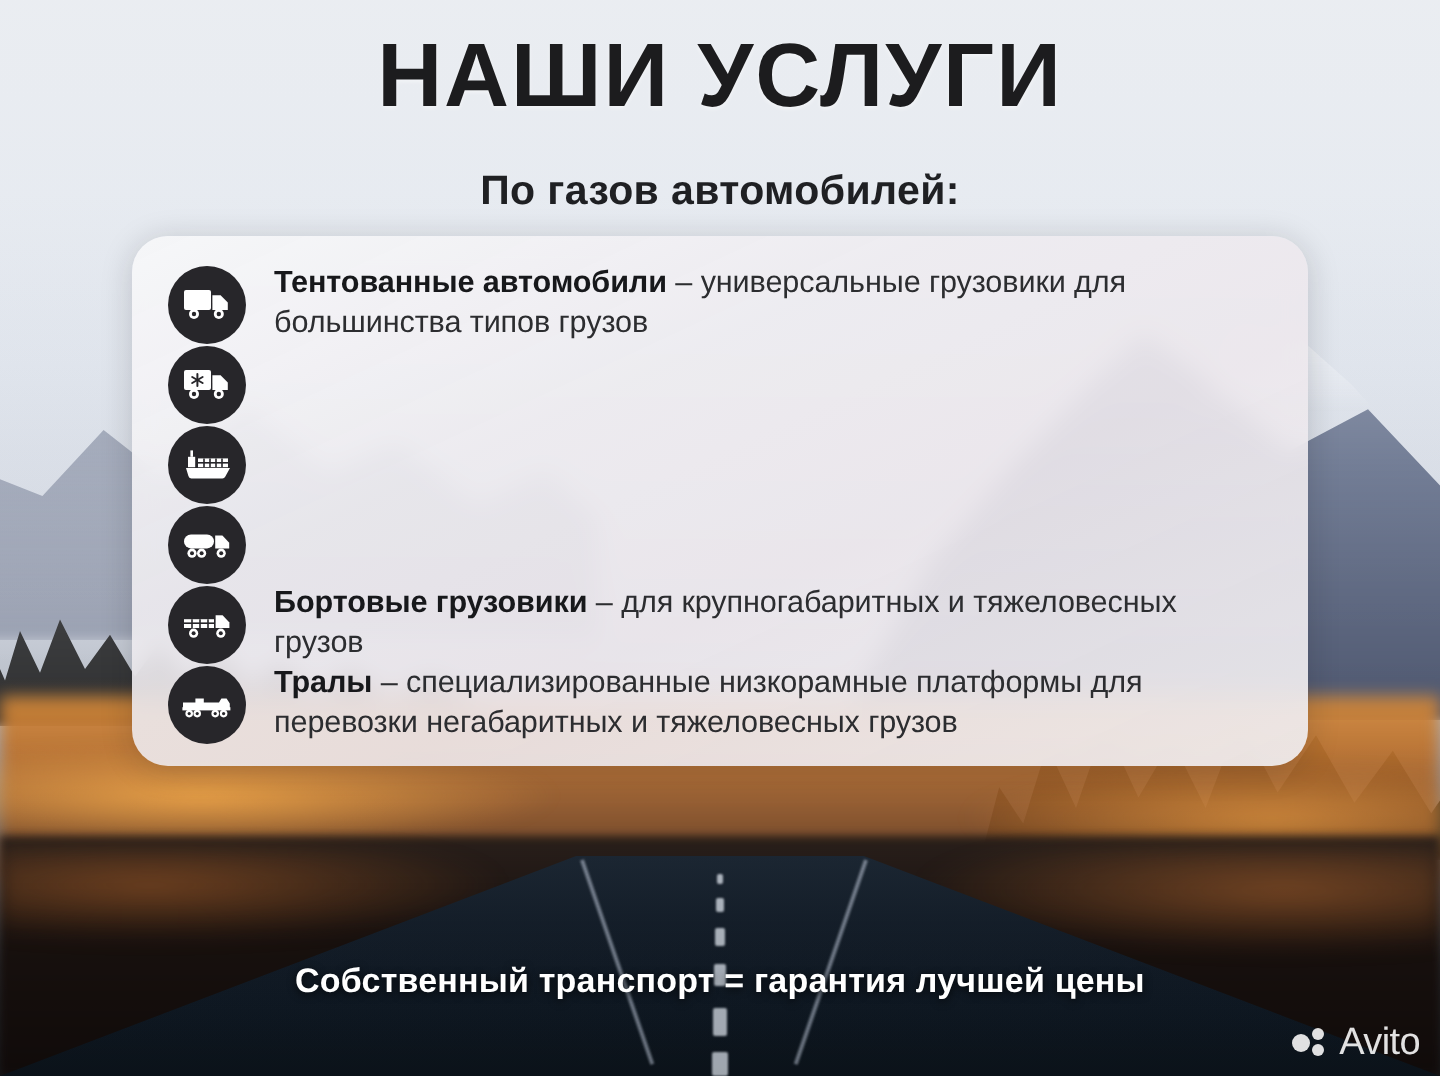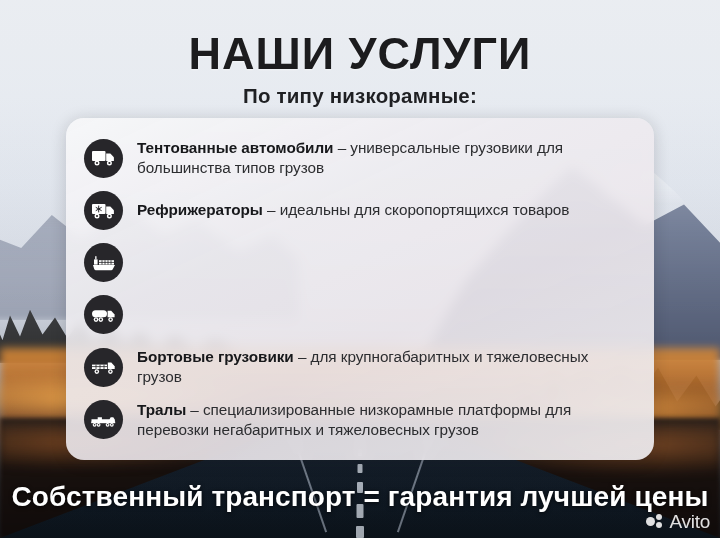--- a/index.html
+++ b/index.html
@@ -153,37 +153,36 @@
   .title {
     position: absolute;
     left: 0; right: 0; top: 14px;
     text-align: center;
     font-size: 45px;
     font-weight: 700;
     letter-spacing: 1px;
     color: #1c1c1e;
     line-height: 1.05;
     text-shadow: 0 1px 2px rgba(255,255,255,.5);
-    margin-top: 16px;
   }
   .subtitle {
     position: absolute;
     left: 0; right: 0; top: 84px;
     text-align: center;
     font-size: 20.5px;
     font-weight: 700;
     color: #1f2023;
     letter-spacing: .2px;
   }
 
   
   .card {
     position: absolute;
     left: 66px; top: 118px;
-    width: 588px; height: 342px;
+    width: 588px; height: 265px;
     border-radius: 18px;
     background: linear-gradient(155deg,
       rgba(247,247,249,.93) 0%,
       rgba(238,236,240,.90) 35%,
       rgba(236,231,236,.90) 60%,
       rgba(240,238,241,.92) 100%);
     backdrop-filter: blur(6px);
     box-shadow: 0 2px 16px rgba(20,22,30,.18);
     box-sizing: border-box;
     padding: 14px 20px 14px 18px;
@@ -214,21 +213,21 @@
     color: #2c2d30;
     letter-spacing: -0.05px;
   }
   .row-text b { font-weight: 700; color: #17181b; }
 
   
   .banner {
     position: absolute;
     left: 0; right: 0; top: 481px;
     text-align: center;
-    font-size: 28px;
+    font-size: 17px;
     font-weight: 700;
     color: #ffffff;
     letter-spacing: .1px;
     text-shadow: 0 1px 4px rgba(0,0,0,.75);
   }
 
   
   .watermark {
     position: absolute;
     right: 10px; bottom: 7px;
@@ -275,21 +274,21 @@
   <div class="road-edge-r"></div>
   <div class="road-dash" style="top:437px;width:3px;height:5px;"></div>
   <div class="road-dash" style="top:449px;width:4px;height:7px;"></div>
   <div class="road-dash" style="top:464px;width:5px;height:9px;"></div>
   <div class="road-dash" style="top:482px;width:6px;height:11px;"></div>
   <div class="road-dash" style="top:504px;width:7px;height:14px;"></div>
   <div class="road-dash" style="top:526px;width:8px;height:12px;"></div>
   <div class="bg-veil"></div>
 
   <div class="title">НАШИ УСЛУГИ</div>
-  <div class="subtitle">По типу низкорамные:</div>
+  <div class="subtitle">По газов автомобилей:</div>
 
   <div class="card">
 
     <div class="row">
       <span class="icon-badge">
         <svg width="25" height="18" viewBox="0 0 25 18" aria-hidden="true">
           <rect x="1" y="2" width="13.5" height="10" rx="1" fill="#fff"></rect>
           <path d="M15.2 4.6h4.1l3.6 3.7V12h-7.7z" fill="#fff"></path>
           <circle cx="6" cy="14" r="2.5" fill="#fff"></circle>
             <circle cx="6" cy="14" r="1.1" fill="#27262a"></circle>
@@ -310,23 +309,20 @@
             <line x1="7.7" y1="4" x2="7.7" y2="10"></line>
             <line x1="5.1" y1="5.5" x2="10.3" y2="8.5"></line>
             <line x1="10.3" y1="5.5" x2="5.1" y2="8.5"></line>
           </g>
           <path d="M15.2 4.6h4.1l3.6 3.7V12h-7.7z" fill="#fff"></path>
           <circle cx="6" cy="14" r="2.5" fill="#fff"></circle>
             <circle cx="6" cy="14" r="1.1" fill="#27262a"></circle>
           <circle cx="18.4" cy="14" r="2.5" fill="#fff"></circle>
             <circle cx="18.4" cy="14" r="1.1" fill="#27262a"></circle>
         </svg>
-      </span>
-      <span class="row-text">
-        <b>Рефрижераторы</b><span> – </span><span>идеальны для скоропортящихся товаров</span>
       </span>
     </div>
 
     <div class="row">
       <span class="icon-badge">
         <svg width="26" height="18" viewBox="0 0 26 18" aria-hidden="true">
           <path d="M2 11h22l-2.4 4.4a1.6 1.6 0 0 1-1.4.8H4.6A1.6 1.6 0 0 1 3.2 15z" fill="#fff"></path>
           <rect x="3" y="5.4" width="3.6" height="5.2" fill="#fff"></rect>
           <rect x="4.2" y="2.2" width="1.3" height="3.2" fill="#fff"></rect>
           <rect x="8" y="6.2" width="15" height="4.4" fill="#fff"></rect>

